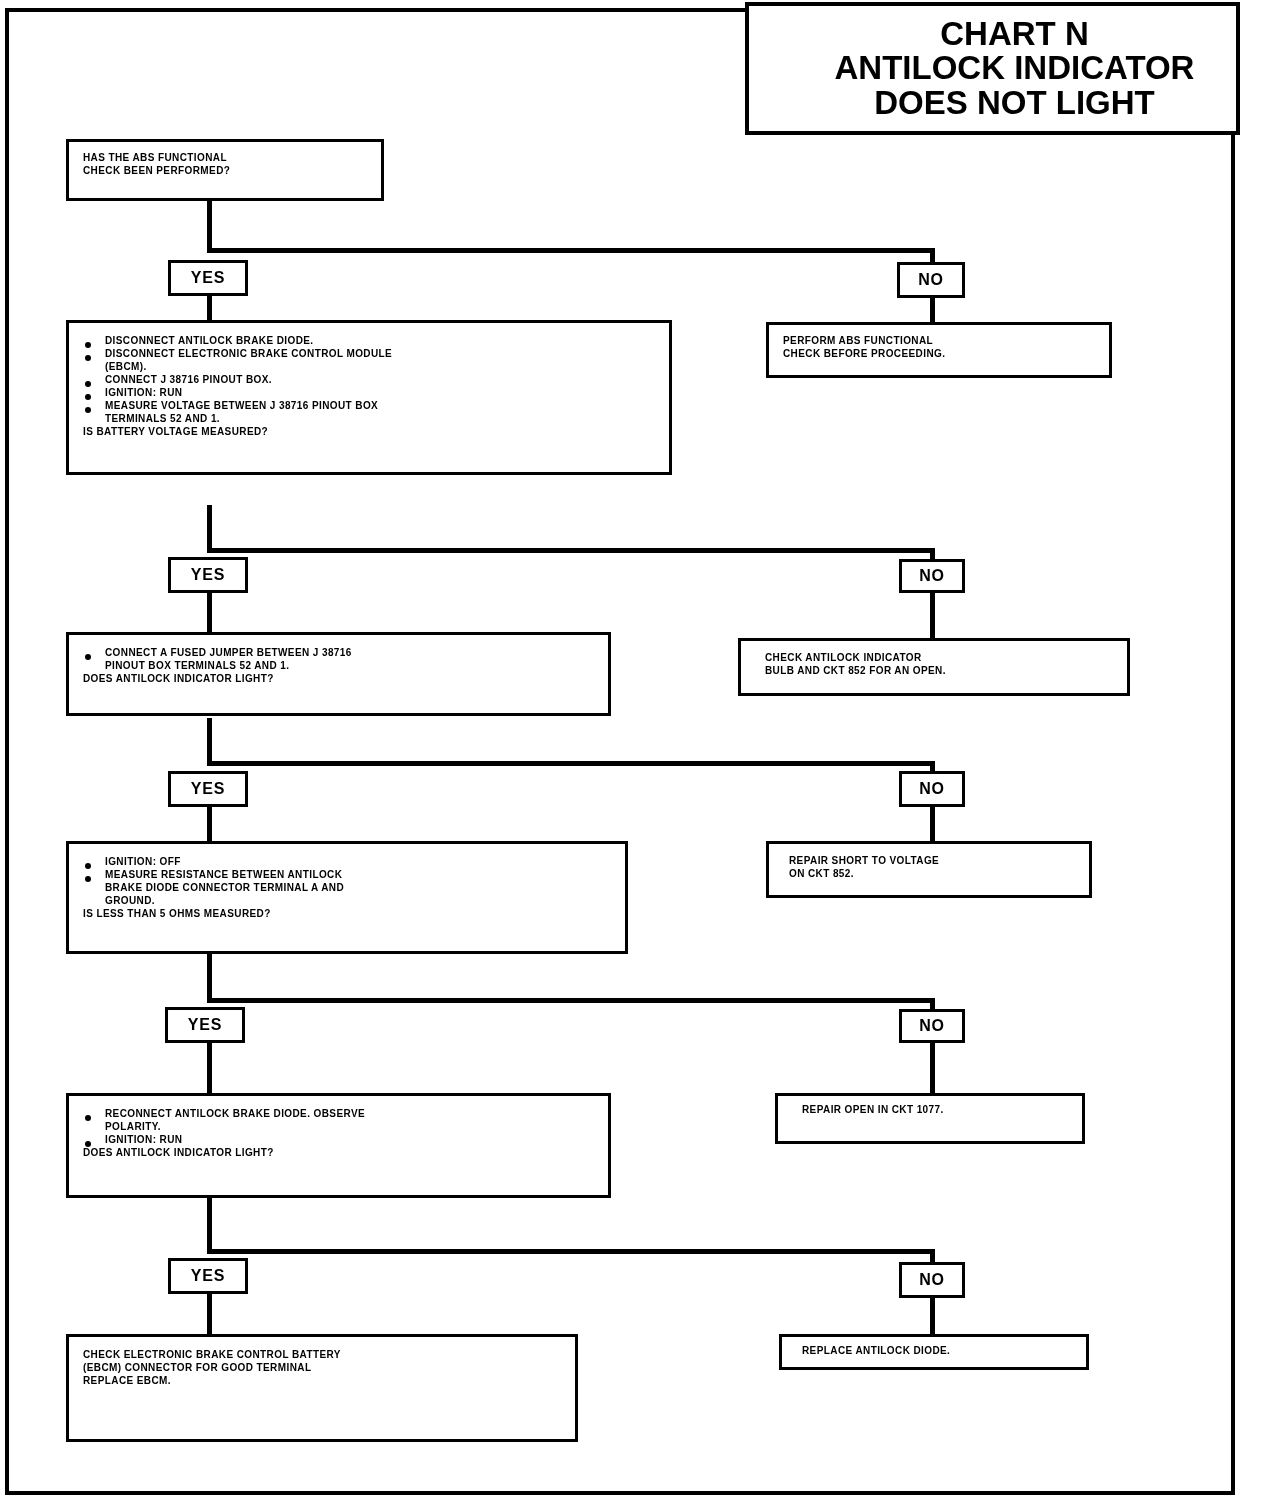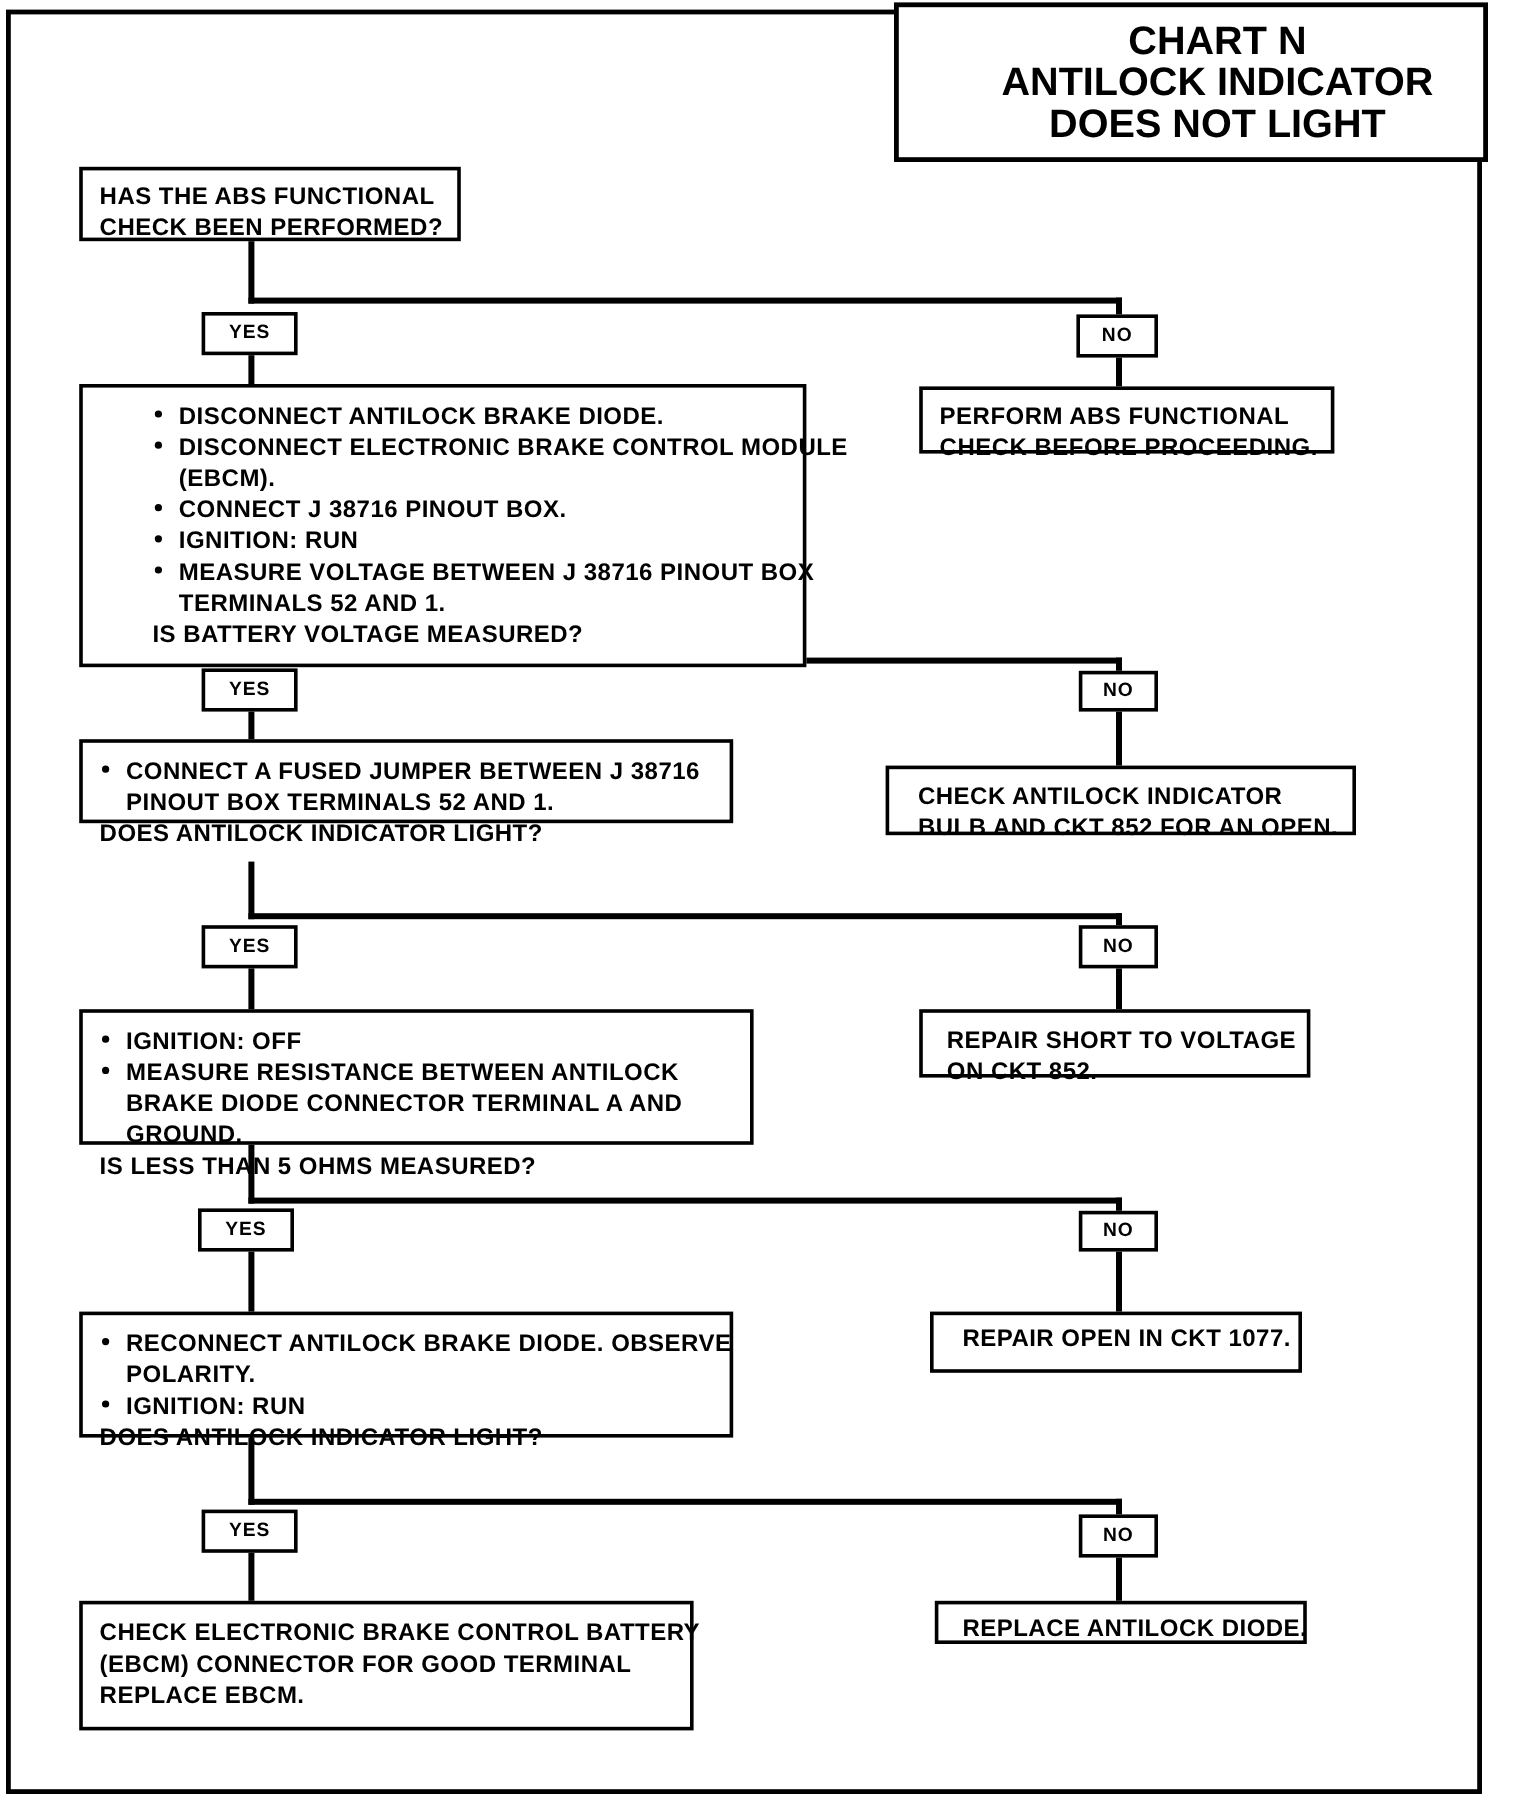--- a/index.html
+++ b/index.html
@@ -59,21 +59,21 @@
     position: absolute;
     border: 3px solid #000;
     background: #ffffff;
     box-sizing: border-box;
     color: #000;
   }
   .node .body {
     padding: 9px 12px 8px 12px;
   }
   .txt {
-    font-size: 20px;
+    font-size: 10px;
     font-weight: bold;
     line-height: 1.30;
     letter-spacing: 0.4px;
     white-space: pre;
     color: #000;
   }
   .bullet-row {
     position: relative;
     padding-left: 30px;
   }
@@ -173,21 +173,21 @@
   <div class="label-box" style="left:168px; top:260px; width:80px; height:36px;">YES</div>
   <div class="label-box" style="left:897px; top:262px; width:68px; height:36px;">NO</div>
 
   <div class="node" style="left:766px; top:322px; width:346px; height:56px;">
     <div class="body">
       <div class="txt plain-row">PERFORM ABS FUNCTIONAL</div>
       <div class="txt plain-row">CHECK BEFORE PROCEEDING.</div>
     </div>
   </div>
 
-  <div class="node" style="left:66px; top:320px; width:606px; height:236px;padding-left:44px;">
+  <div class="node" style="left:66px; top:320px; width:606px; height:155px;">
     <div class="body" style="padding:11px 12px 8px 6px;">
       <div class="txt bullet-row">DISCONNECT ANTILOCK BRAKE DIODE.</div>
       <div class="txt bullet-row">DISCONNECT ELECTRONIC BRAKE CONTROL MODULE</div>
       <div class="txt" style="padding-left:30px;">(EBCM).</div>
       <div class="txt bullet-row">CONNECT J 38716 PINOUT BOX.</div>
       <div class="txt bullet-row">IGNITION: RUN</div>
       <div class="txt bullet-row">MEASURE VOLTAGE BETWEEN J 38716 PINOUT BOX</div>
       <div class="txt" style="padding-left:30px;">TERMINALS 52 AND 1.</div>
       <div class="txt" style="padding-left:8px;">IS BATTERY VOLTAGE MEASURED?</div>
     </div>
@@ -196,21 +196,21 @@
   <div class="label-box" style="left:168px; top:557px; width:80px; height:36px;">YES</div>
   <div class="label-box" style="left:899px; top:559px; width:66px; height:34px;">NO</div>
 
   <div class="node" style="left:738px; top:638px; width:392px; height:58px;">
     <div class="body" style="padding:10px 12px 8px 22px;">
       <div class="txt plain-row">CHECK ANTILOCK INDICATOR</div>
       <div class="txt plain-row">BULB AND CKT 852 FOR AN OPEN.</div>
     </div>
   </div>
 
-  <div class="node" style="left:66px; top:616px; width:545px; height:70px;">
+  <div class="node" style="left:66px; top:632px; width:545px; height:84px;">
     <div class="body" style="padding:11px 12px 8px 6px;">
       <div class="txt bullet-row">CONNECT A FUSED JUMPER BETWEEN J 38716</div>
       <div class="txt" style="padding-left:30px;">PINOUT BOX TERMINALS 52 AND 1.</div>
       <div class="txt" style="padding-left:8px;">DOES ANTILOCK INDICATOR LIGHT?</div>
     </div>
   </div>
 
   <div class="label-box" style="left:168px; top:771px; width:80px; height:36px;">YES</div>
   <div class="label-box" style="left:899px; top:771px; width:66px; height:36px;">NO</div>
 

